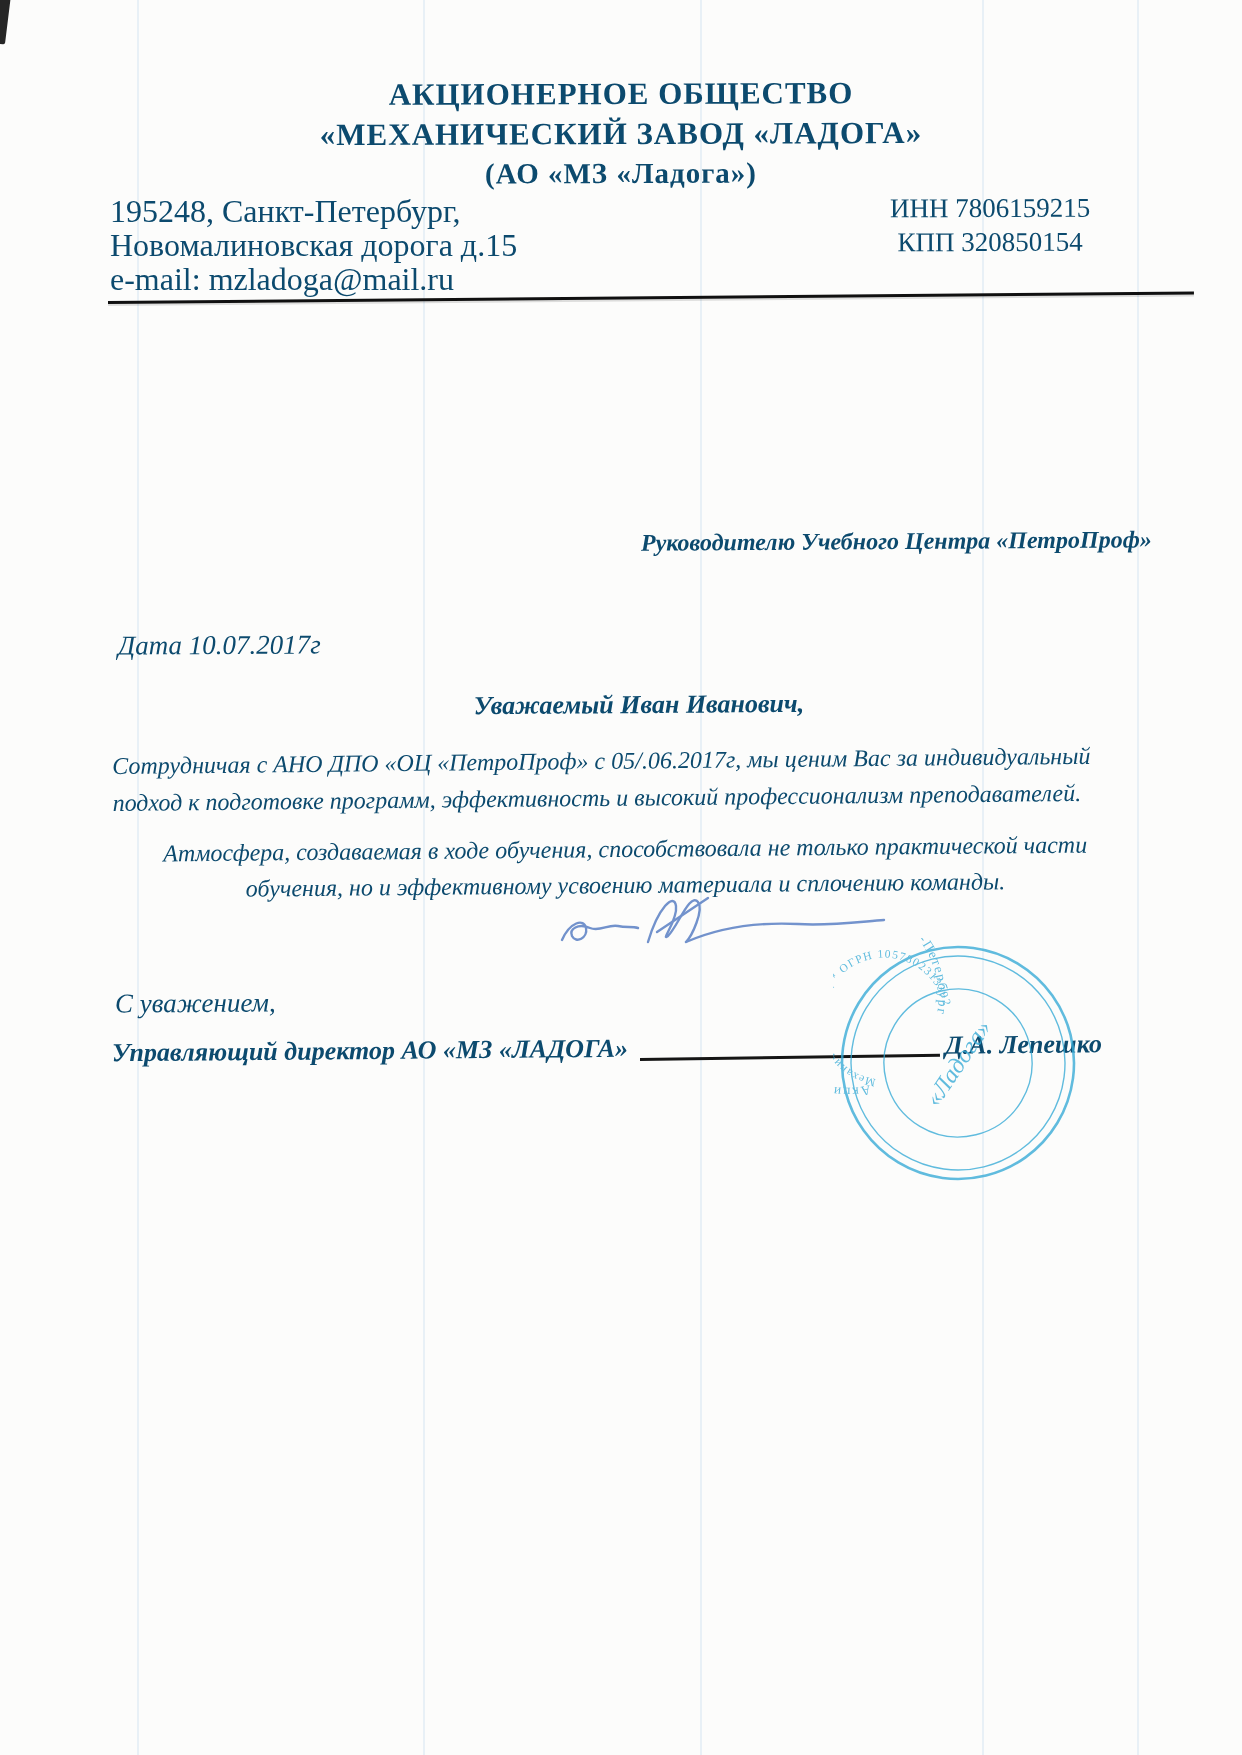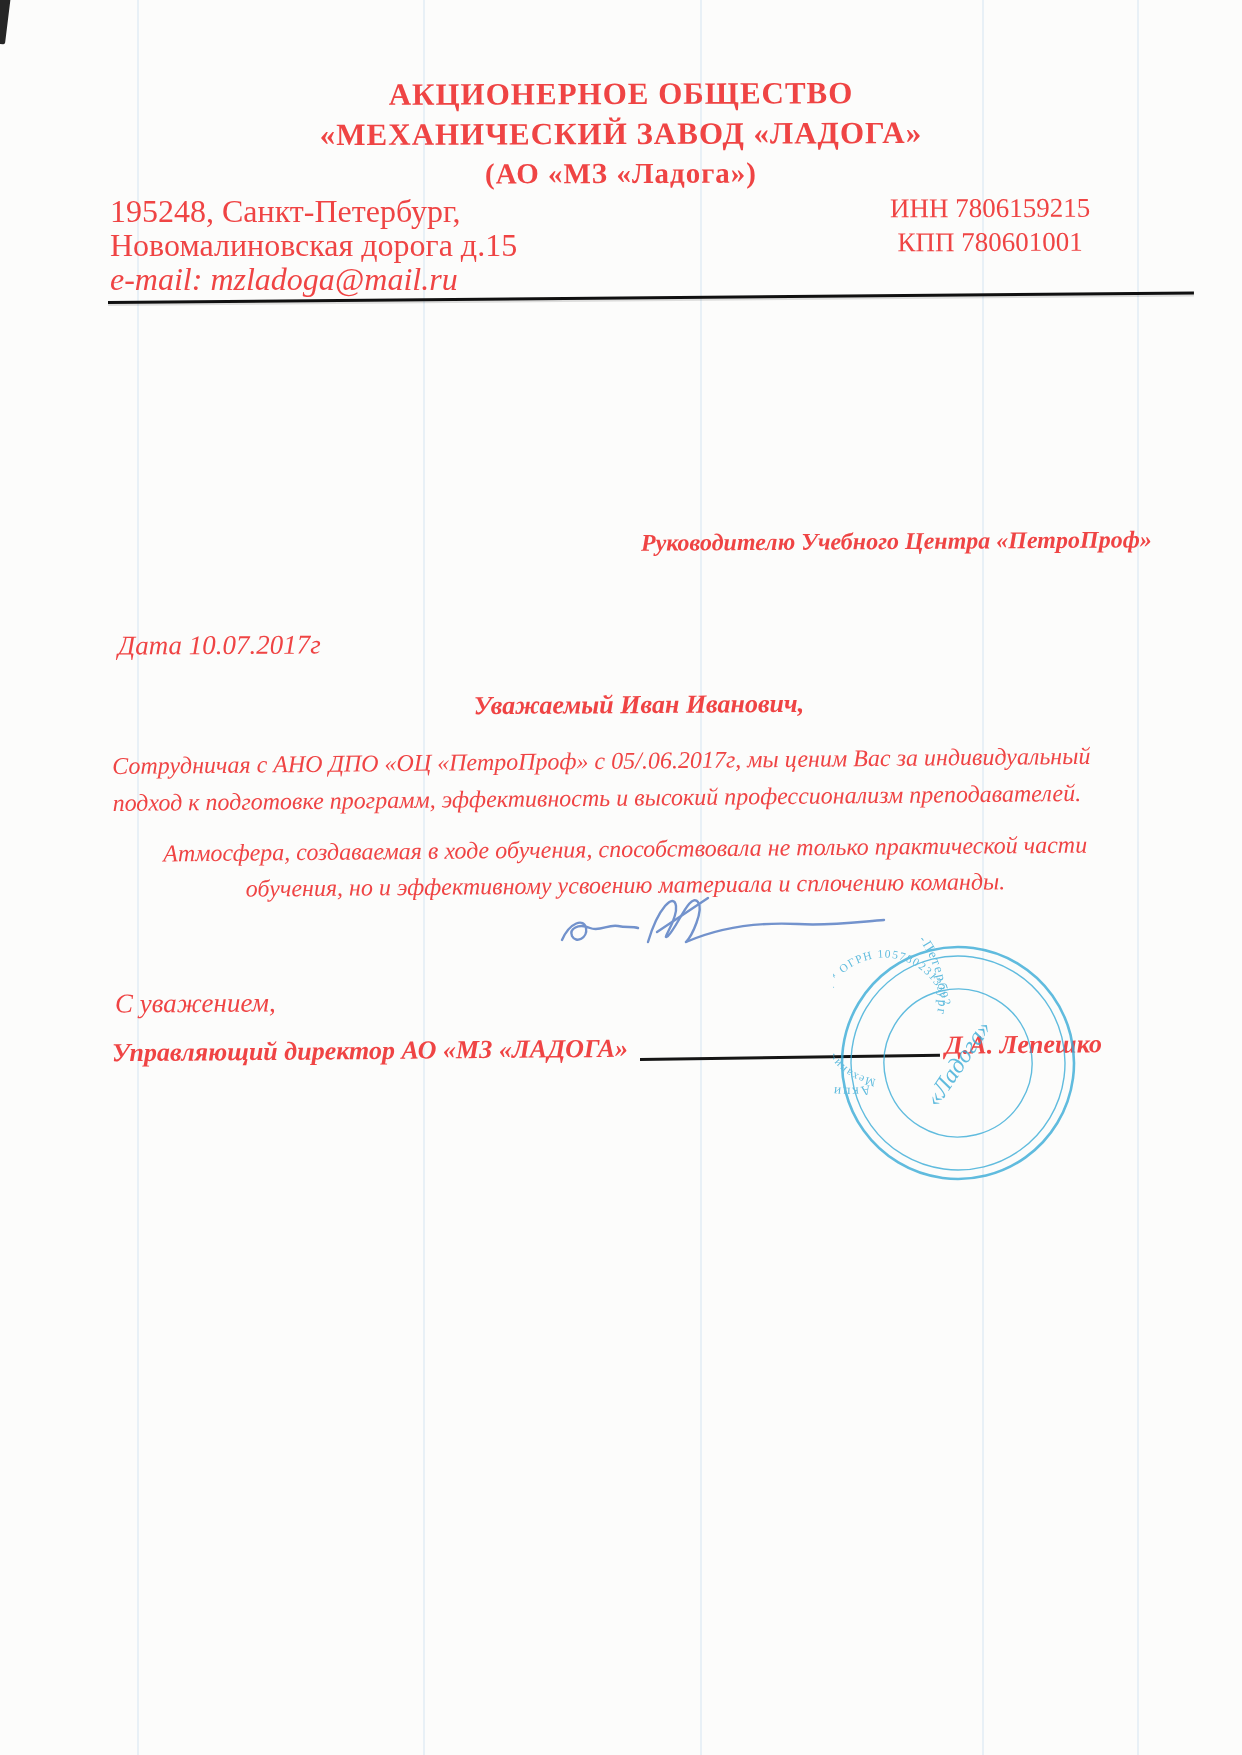--- a/index.html
+++ b/index.html
@@ -3,38 +3,38 @@
 <meta charset="utf-8">
 <style>
   html,body{margin:0;padding:0;background:#e8e8e8;}
   .page{
     position:relative;
     width:1242px;height:1755px;
     margin:0 auto;
     background:#fcfcfb;
     overflow:hidden;
     font-family:"Liberation Serif","DejaVu Serif",serif;
-    color:#ef4444;
+    color:#0c4a6e;
   }
   .abs{position:absolute;}
   .nowrap{white-space:nowrap;}
   
   .scanline{position:absolute;top:0;bottom:0;width:2px;background:rgba(165,200,228,0.22);}
   .corner-artifact{
     position:absolute;left:-3px;top:-6px;width:11px;height:50px;
     background:#262626;transform:rotate(7deg);border-radius:2px;
   }
   .org-line{left:0;right:0;text-align:center;font-weight:bold;letter-spacing:1px;}
   .org-1{top:76px;font-size:31px;transform:rotate(-0.2deg);}
   .org-2{top:116px;font-size:31px;transform:rotate(-0.2deg);}
   .org-3{top:157px;font-size:29px;transform:rotate(-0.2deg);}
   .addr{left:110px;font-size:32px;line-height:34px;}
   .addr-1{top:194px;}
   .addr-2{top:228px;}
-  .addr-3{top:262px;font-style:italic;}
+  .addr-3{top:262px;}
   .taxblock{top:191px;right:152px;text-align:center;font-size:27px;line-height:34px;transform:rotate(-0.2deg);}
   .divider{
     top:301px;left:108px;width:1086px;height:3px;background:#101010;
     transform:rotate(-0.5deg);transform-origin:left center;
     box-shadow:0 2px 0 rgba(0,0,0,0.12);
   }
   .recipient{top:528px;right:90px;font-size:24px;font-weight:bold;font-style:italic;transform:rotate(-0.4deg);}
   .dateline{top:630px;left:118px;font-size:27px;font-style:italic;transform:rotate(-0.3deg);}
   .salutation{top:690px;left:0;right:0;text-align:center;font-size:26px;font-weight:bold;font-style:italic;transform:translateX(18px) rotate(-0.4deg);}
   .para{font-style:italic;font-size:24px;line-height:37px;}
@@ -66,21 +66,21 @@
   <div class="abs org-line org-3 nowrap">(АО «МЗ «Ладога»)</div>
 
   <div>
     <div class="abs addr addr-1 nowrap">195248, Санкт-Петербург,</div>
     <div class="abs addr addr-2 nowrap">Новомалиновская дорога д.15</div>
     <div class="abs addr addr-3 nowrap">e-mail: mzladoga@mail.ru</div>
   </div>
 
   <div class="abs taxblock">
     <div class="nowrap">ИНН 7806159215</div>
-    <div class="nowrap">КПП 780601001</div>
+    <div class="nowrap">КПП 320850154</div>
   </div>
 
   <div class="abs divider"></div>
 
   <div class="abs recipient nowrap">Руководителю Учебного Центра «ПетроПроф»</div>
   <div class="abs dateline nowrap">Дата 10.07.2017г</div>
   <div class="abs salutation nowrap">Уважаемый Иван Иванович,</div>
 
   <div class="abs para p1">
     <div class="nowrap">Сотрудничая с АНО ДПО «ОЦ «ПетроПроф» с 05/.06.2017г, мы ценим Вас за индивидуальный</div>

